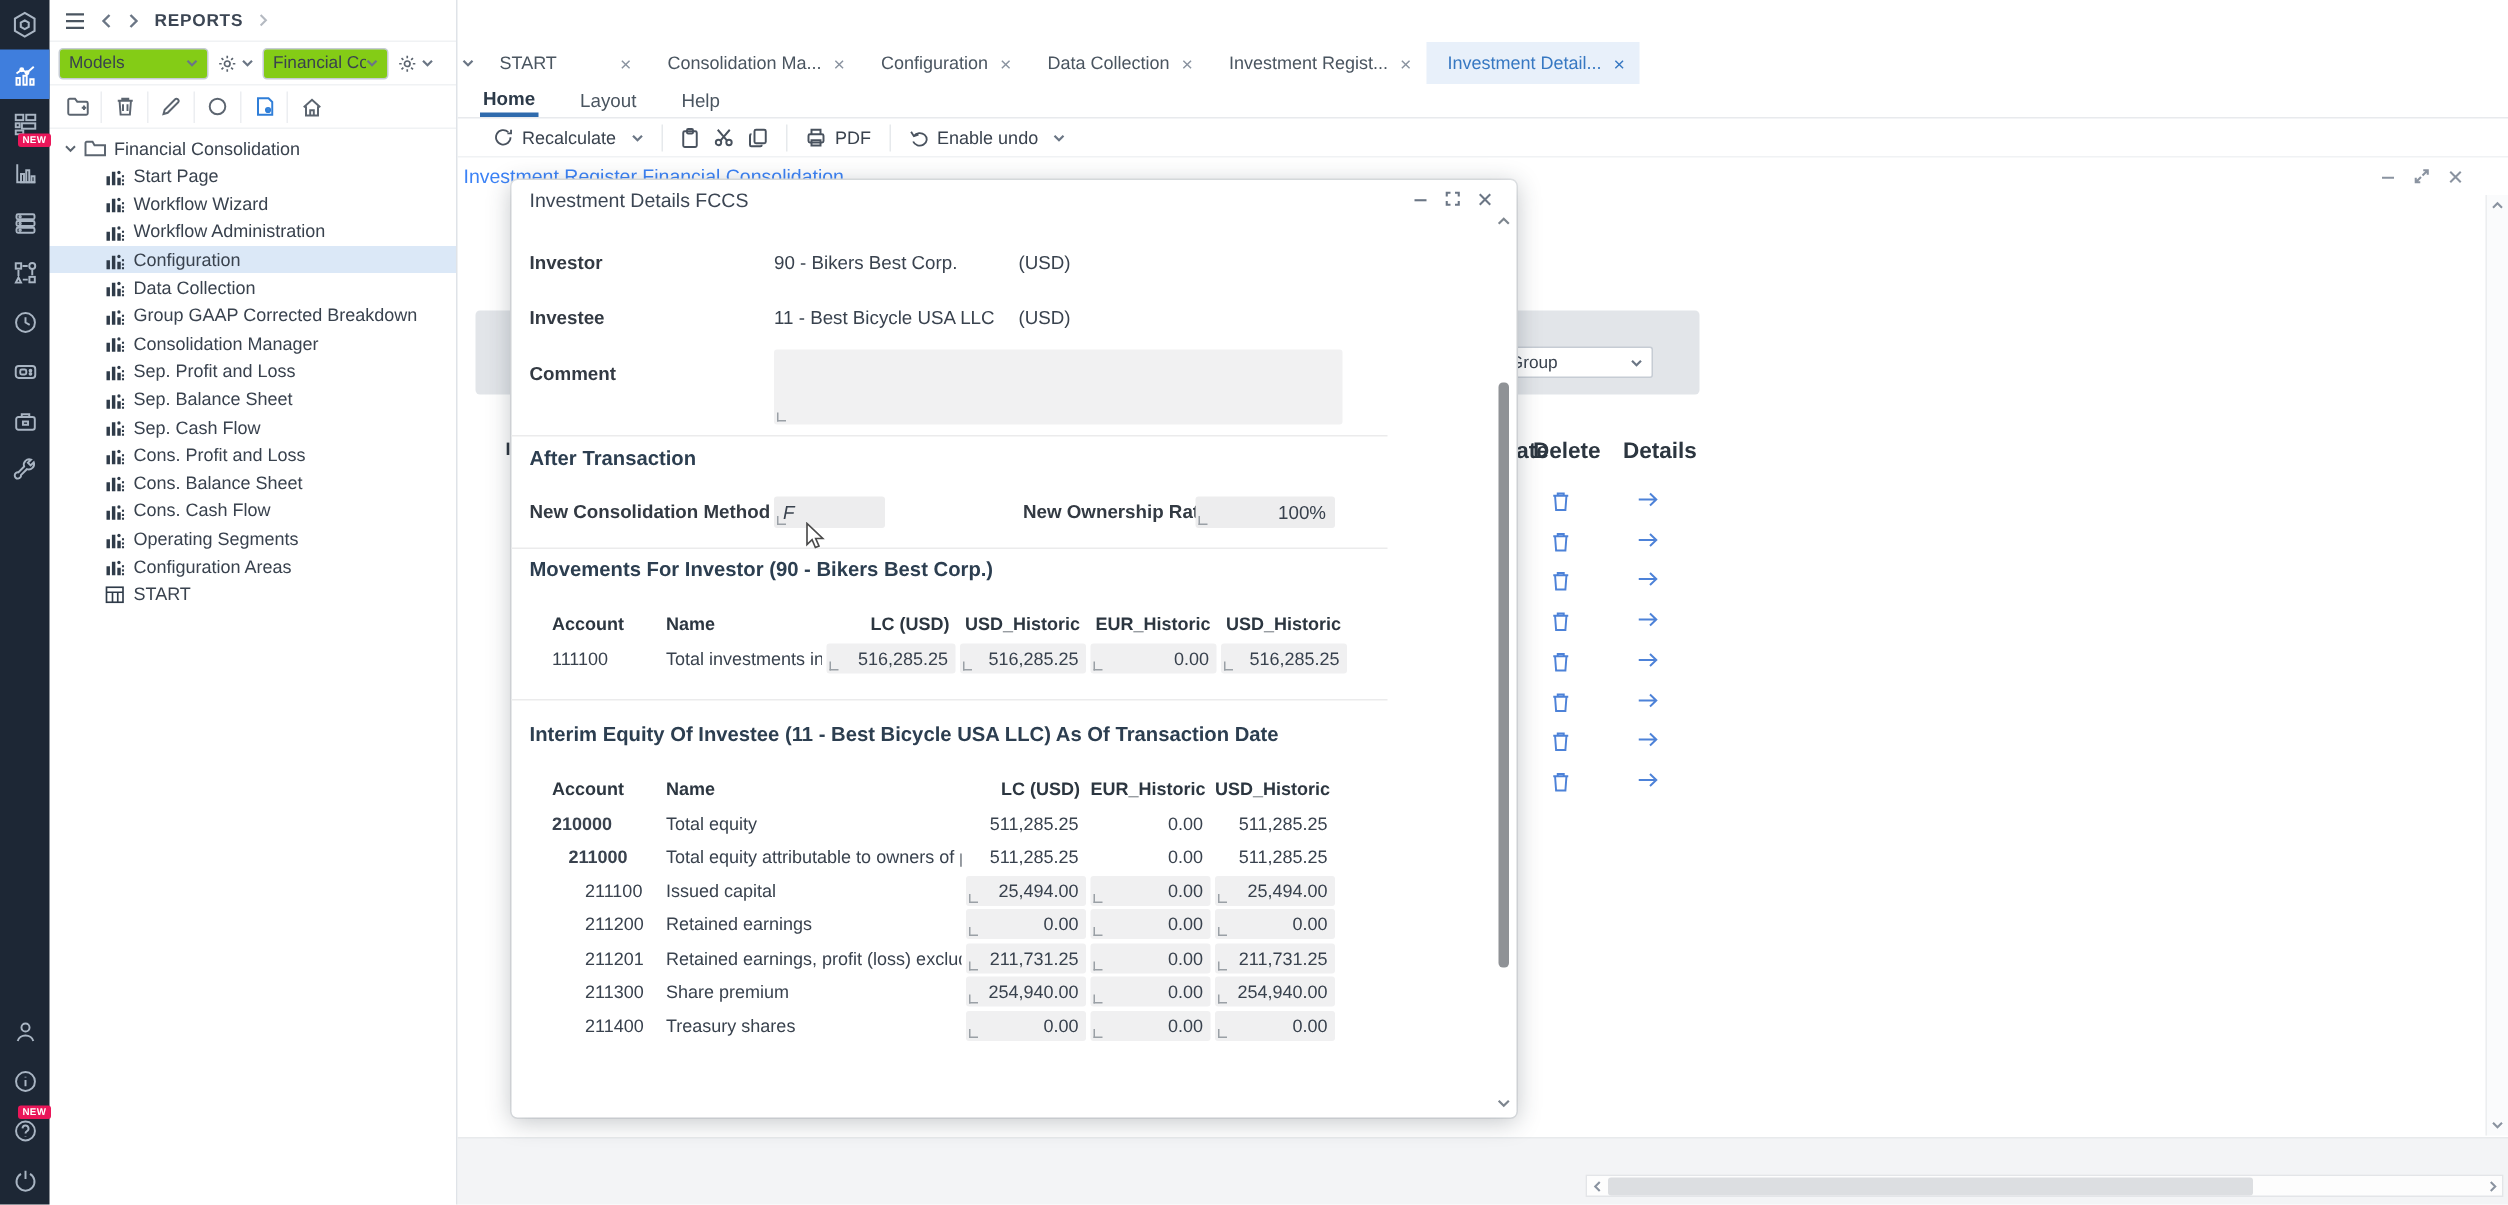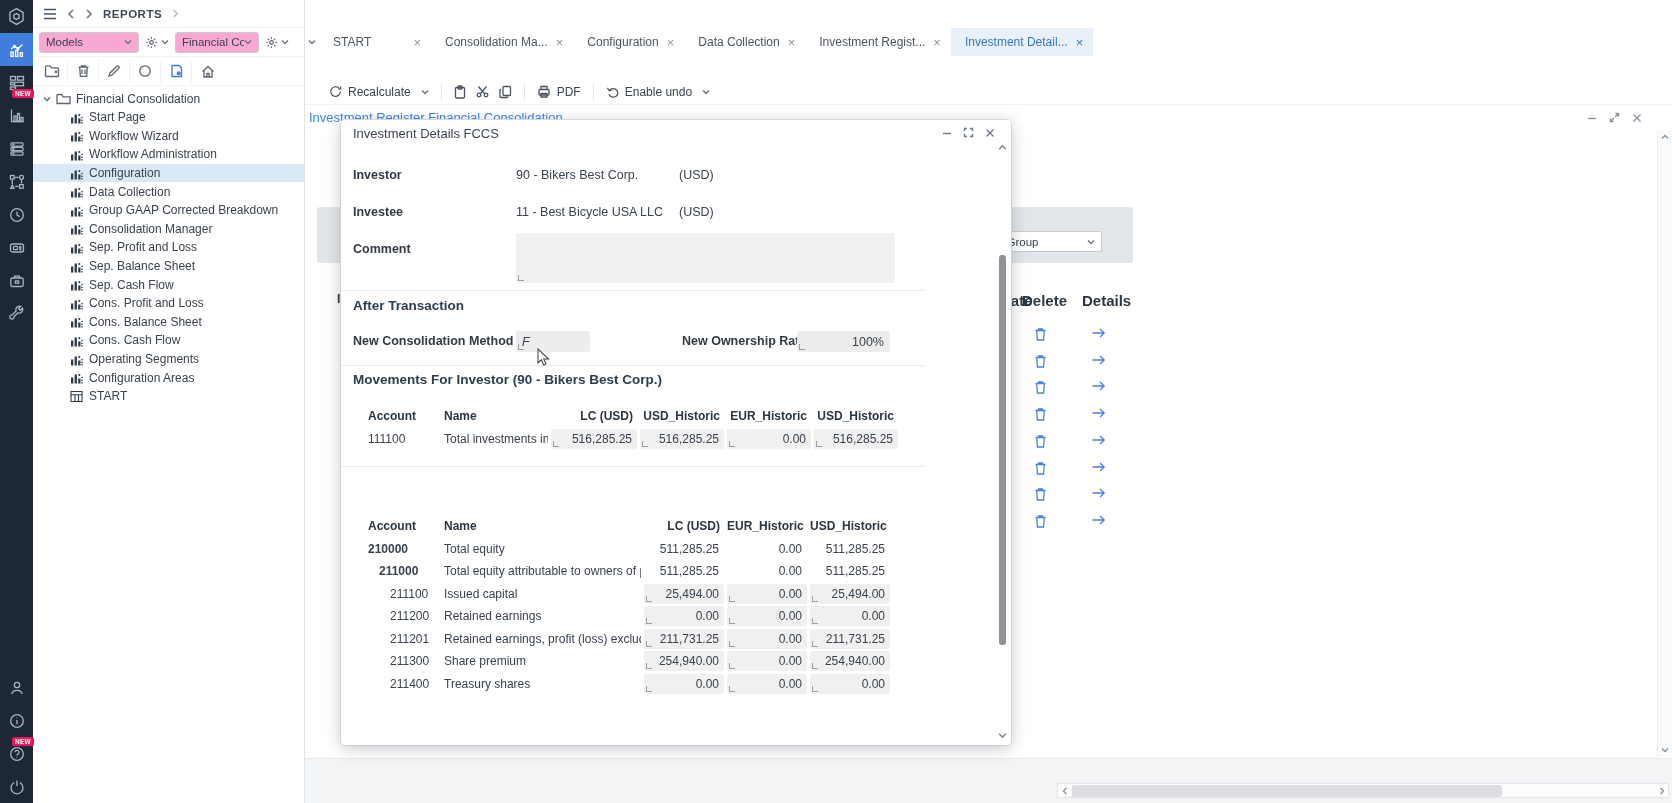--- a/index.html
+++ b/index.html
@@ -20,21 +20,21 @@
     padding:1px 3px; border-radius:2px; right:-1px; bottom:1px; letter-spacing:.3px; }
 
   
   .left-panel { position:absolute; left:33px; top:0; width:272px; height:803px; background:#fff;
     border-right:1px solid #dfe3e8; z-index:4; }
   .lp-row1 { height:28px; display:flex; align-items:center; gap:10px; padding:0 10px; border-bottom:1px solid #f0f2f4; }
   .lp-row1 .crumb { font-size:11.5px; font-weight:bold; letter-spacing:.5px; color:#3c4654; }
   .nav-arrow svg { stroke:#6b7685; fill:none; stroke-width:1.6; }
   .lp-row2 { height:29px; display:flex; align-items:center; gap:6px; padding:0 6px; border-bottom:1px solid #f0f2f4; }
   .select-box { display:flex; align-items:center; justify-content:space-between; border:1px solid #c6ccd4;
-    border-radius:3px; height:21px; padding:0 6px; font-size:11.5px; color:#39424e; background:#f9a8d4; }
+    border-radius:3px; height:21px; padding:0 6px; font-size:11.5px; color:#39424e; background:#84cc16; }
   .gear-btn { display:flex; align-items:center; gap:3px; }
   .chev svg { stroke:#6b7685; fill:none; stroke-width:1.5; }
   .lp-toolbar { height:29px; display:flex; align-items:center; padding:0 4px; border-bottom:1px solid #f0f2f4; }
   .lp-tool { width:31px; height:21px; display:flex; align-items:center; justify-content:center; border-right:1px solid #eceef1; }
   .lp-tool:last-child { border-right:none; }
   .lp-tool svg { stroke:#5c6570; fill:none; stroke-width:1.3; }
   .lp-tool.blue svg { stroke:#2f7ed8; }
   .tree { padding-top:3px; font-size:12px; }
   .tree-root { display:flex; align-items:center; gap:5px; height:19px; padding-left:10px; color:#39424e; }
   .tree-root svg { stroke:#5c6570; fill:none; stroke-width:1.3; }
@@ -646,20 +646,29 @@
         <span class="tab-close">×</span>
       </div>
 
       <div class="tab active">
         <span class="tab-label">Investment Detail...</span>
         <span class="tab-close">×</span>
       </div>
 
   </div>
 
+  <div class="menubar">
+
+      <span class="menu-item active">Home</span>
+
+      <span class="menu-item">Layout</span>
+
+      <span class="menu-item">Help</span>
+
+  </div>
 
   <div class="toolbar">
     <div class="tb-group">
       <span class="tb-btn">
         <svg width="13" height="13" viewBox="0 0 14 14">
             <path d="M12.2 7 a5.2 5.2 0 1 1 -1.6 -3.7"></path>
             <path d="M12.6 1.6 V4.2 H10"></path>
           </svg>
         <span>Recalculate</span>
       </span>
@@ -1031,20 +1040,21 @@
         <span class="nm">Total investments in</span>
         <span class="val">516,285.25</span>
         <span class="val">516,285.25</span>
         <span class="val">0.00</span>
         <span class="val">516,285.25</span>
       </div>
 
   </div>
 
   <div class="divider" style="top:346px"></div>
+  <div class="sec-head" style="top:362px">Interim Equity Of Investee (11 - Best Bicycle USA LLC) As Of Transaction Date</div>
 
   <div class="tbl-head eq-grid" style="top:395px">
     <span style="padding-left:15px">Account</span>
     <span>Name</span>
     <span class="num">LC (USD)</span>
     <span class="num">EUR_Historic</span>
     <span class="num">USD_Historic</span>
   </div>
   <div class="abs" style="left:0; top:418px; width:584px;">
 

